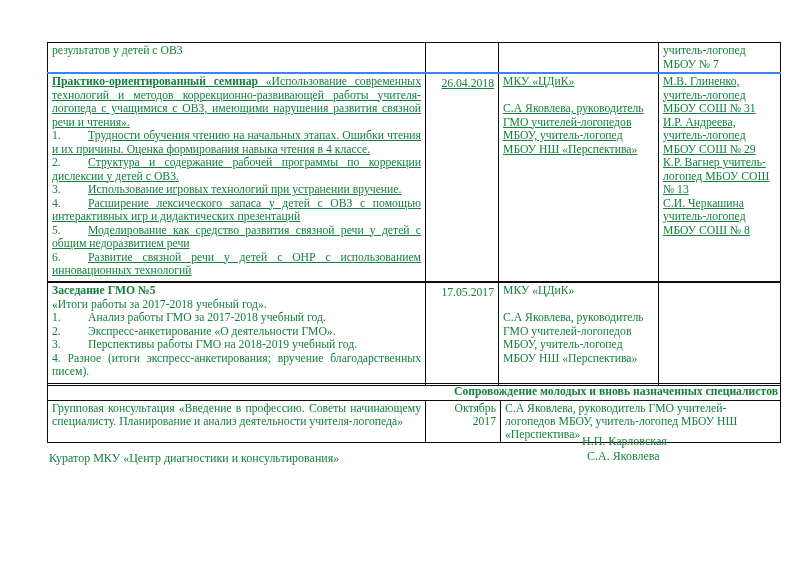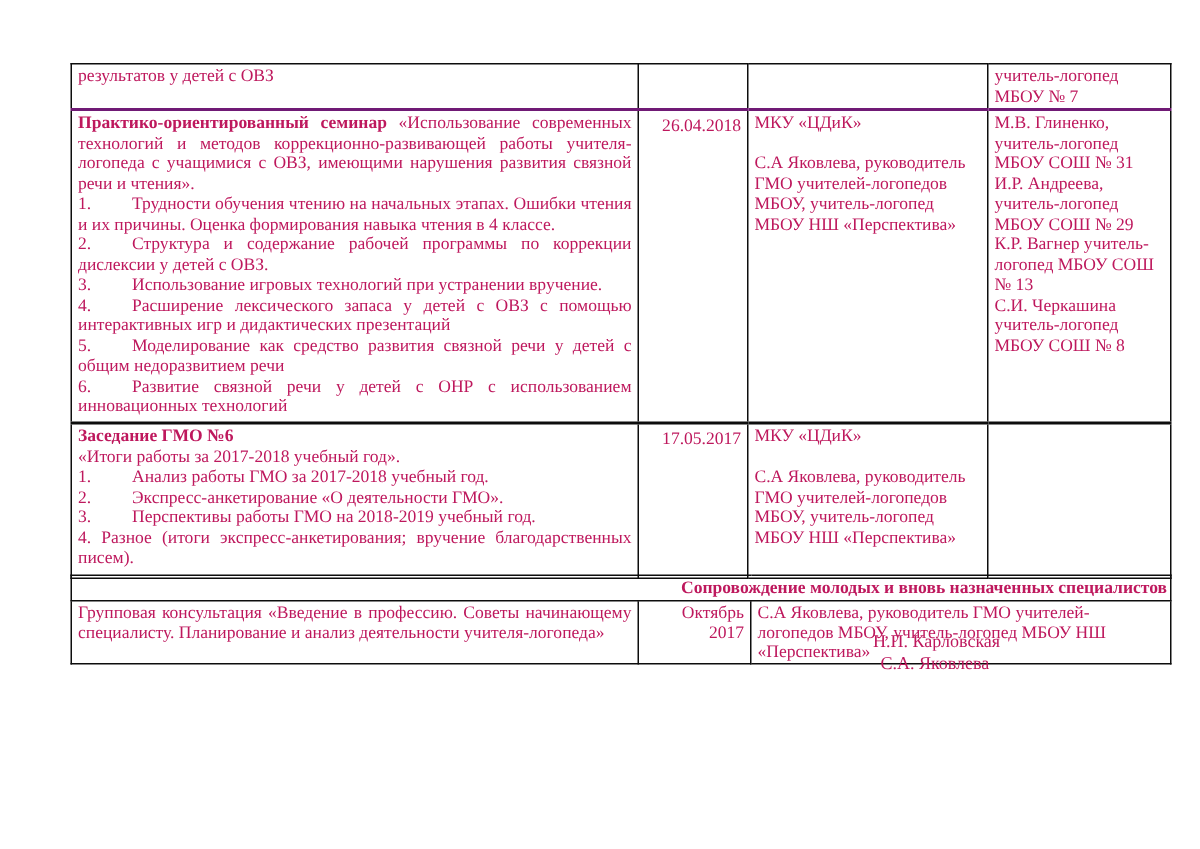--- a/index.html
+++ b/index.html
@@ -1,31 +1,31 @@
 <!DOCTYPE html>
 <html><head>
 <meta charset="utf-8">
 <style>
   html,body{margin:0;padding:0;background:#888;}
   .page{
     position:relative;
     width:800px;height:566px;
     background:#ffffff;
     font-family:"Liberation Serif","DejaVu Serif",serif;
-    color:#be185d;
+    color:#15803d;
     overflow:hidden;
   }
   table{border-collapse:collapse;table-layout:fixed;}
   td{vertical-align:top;padding:1px 4px;font-size:11.7px;line-height:13.5px;
      border:1px solid #0d0d0d;word-wrap:break-word;}
   p{margin:0;}
   .t1{position:absolute;left:47px;top:42px;width:733px;}
   .t2{position:absolute;left:47px;top:383px;width:733px;}
   .r1 td{height:23px;}
-  .r2 td{height:203px;border-top:2px solid #701a75;}
+  .r2 td{height:203px;border-top:2px solid #3b82f6;text-decoration:underline;}
   .r3 td{height:98px;border-top:2px solid #0d0d0d;}
   .c-just{text-align:justify;}
   .c-date{text-align:right;padding-top:3px;}
   .pre{white-space:pre-line;}
   .li{text-align:justify;}
   .num{display:inline-block;width:36px;}
   .t2 td{line-height:13px;}
   .t2 .hdr{font-weight:bold;text-align:right;height:14px;line-height:14px;padding:1px 2px;}
   .t2 .drow td{height:25px;}
   .sig{position:absolute;left:49px;top:452px;width:702px;font-size:12px;line-height:13.8px;}
@@ -69,21 +69,21 @@
       <td class="pre">М.В. Глиненко,
 учитель-логопед МБОУ СОШ № 31
 И.Р. Андреева, учитель-логопед
 МБОУ СОШ № 29
 К.Р. Вагнер учитель-логопед МБОУ СОШ № 13
 С.И. Черкашина
 учитель-логопед МБОУ СОШ № 8</td>
     </tr>
     <tr class="r3">
       <td class="c-just">
-        <p><b>Заседание ГМО №6</b></p>
+        <p><b>Заседание ГМО №5</b></p>
         <p>«Итоги работы за 2017-2018 учебный год».</p>
         <p class="li"><span class="num">1.</span><span>Анализ работы ГМО за 2017-2018 учебный год.</span></p>
         <p class="li"><span class="num">2.</span><span>Экспресс-анкетирование «О деятельности ГМО».</span></p>
         <p class="li"><span class="num">3.</span><span>Перспективы работы ГМО на 2018-2019 учебный год.</span></p>
         <p class="li">4. Разное (итоги экспресс-анкетирования; вручение благодарственных писем).</p>
       </td>
       <td class="c-date">17.05.2017</td>
       <td class="pre">МКУ «ЦДиК»
 
 С.А Яковлева, руководитель ГМО учителей-логопедов МБОУ, учитель-логопед МБОУ НШ «Перспектива»</td>
@@ -106,20 +106,21 @@
       <td class="c-just">Групповая консультация «Введение в профессию. Советы начинающему специалисту. Планирование и анализ деятельности учителя-логопеда»</td>
       <td class="c-date pre" style="padding-top:1px">Октябрь
 2017</td>
       <td>С.А Яковлева, руководитель ГМО учителей-логопедов МБОУ, учитель-логопед МБОУ НШ «Перспектива»</td>
     </tr>
   </tbody>
     </table>
 
   <div class="sig">
     <div class="sig-row">
+      <div class="sig-role">Куратор МКУ «Центр диагностики и консультирования»</div>
       <div class="sig-name">Н.П. Карловская</div>
     </div>
     <div class="sig-row">
       <div class="sig-name" style="left:538px">С.А. Яковлева</div>
     </div>
   </div>
 
 </div>
 
 </body></html>

